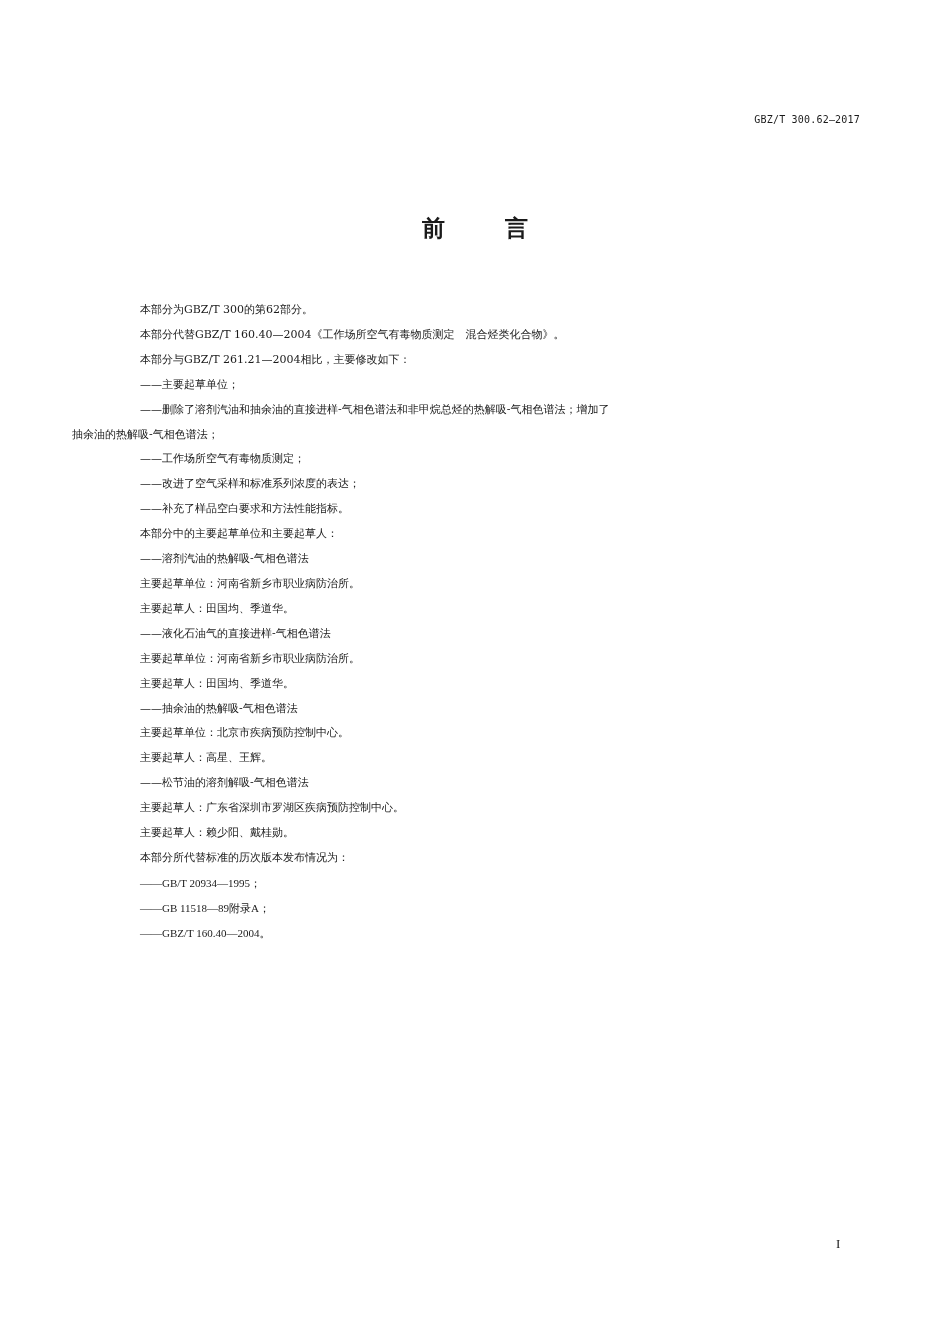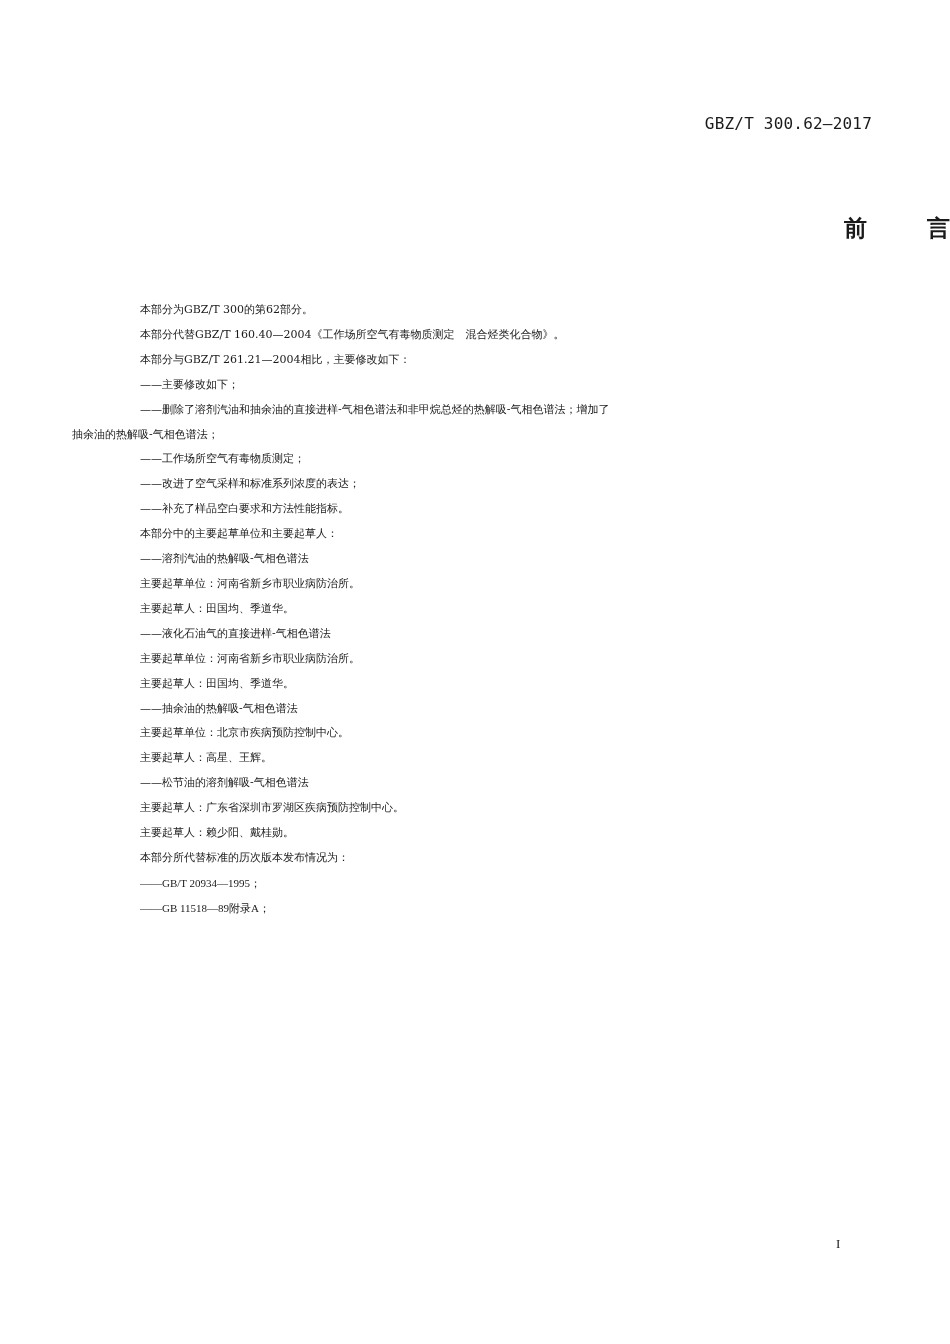--- a/index.html
+++ b/index.html
@@ -1,20 +1,20 @@
 <!DOCTYPE html>
 <html><head>
 <meta charset="utf-8">
 <style>
   html, body { margin: 0; padding: 0; background: #ffffff; }
   body { width: 950px; height: 1344px; position: relative; overflow: hidden;
          font-family: "DejaVu Serif", "Liberation Serif", serif; color: #1a1a1a; }
-  .header-code { position: absolute; top: 114px; right: 78px; font-size: 16px;
+  .header-code { position: absolute; top: 114px; right: 90px; font-size: 10px;
                  font-family: "DejaVu Sans Mono", "Liberation Mono", monospace; letter-spacing: 0.2px; margin-left: 36px; }
-  .title { position: absolute; top: 213px; left: 0; width: 950px; text-align: right;
+  .title { position: absolute; top: 213px; left: 0; width: 950px; text-align: center;
            font-family: "DejaVu Sans", "Liberation Sans", sans-serif; font-size: 23px; font-weight: bold;
            letter-spacing: 0; }
   .title span { display: inline-block; }
   .title .gap { width: 60px; }
   .body { position: absolute; top: 298px; left: 106px; width: 750px; font-size: 11px; line-height: 24.9px; }
   .p { white-space: nowrap; text-indent: 34px; }
   .p.wrap { white-space: normal; }
   .p.wrap .first { display: block; white-space: nowrap; }
   .p.wrap .cont { display: block; text-indent: 0; margin-left: -34px; }
   .latin { font-family: "Liberation Serif", "DejaVu Serif", serif; }
@@ -27,21 +27,21 @@
 <div class="header-code">GBZ/T 300.62—2017</div>
 
 <div class="title">
   <span>前</span><span class="gap"></span><span>言</span>
 </div>
 
 <div class="body">
   <div class="p">本部分为GBZ/T 300的第62部分。</div>
   <div class="p">本部分代替GBZ/T 160.40—2004《工作场所空气有毒物质测定　混合烃类化合物》。</div>
   <div class="p">本部分与GBZ/T 261.21—2004相比，主要修改如下：</div>
-  <div class="p">——主要修改如下；</div>
+  <div class="p">——主要起草单位；</div>
   <div class="p wrap">
     <span class="first">——删除了溶剂汽油和抽余油的直接进样-气相色谱法和非甲烷总烃的热解吸-气相色谱法；增加了</span>
     <span class="cont">抽余油的热解吸-气相色谱法；</span>
   </div>
   <div class="p">——工作场所空气有毒物质测定；</div>
   <div class="p">——改进了空气采样和标准系列浓度的表达；</div>
   <div class="p">——补充了样品空白要求和方法性能指标。</div>
   <div class="p">本部分中的主要起草单位和主要起草人：</div>
   <div class="p">——溶剂汽油的热解吸-气相色谱法</div>
   <div class="p">主要起草单位：河南省新乡市职业病防治所。</div>
@@ -51,15 +51,16 @@
   <div class="p">主要起草人：田国均、季道华。</div>
   <div class="p">——抽余油的热解吸-气相色谱法</div>
   <div class="p">主要起草单位：北京市疾病预防控制中心。</div>
   <div class="p">主要起草人：高星、王辉。</div>
   <div class="p">——松节油的溶剂解吸-气相色谱法</div>
   <div class="p">主要起草人：广东省深圳市罗湖区疾病预防控制中心。</div>
   <div class="p">主要起草人：赖少阳、戴桂勋。</div>
   <div class="p">本部分所代替标准的历次版本发布情况为：</div>
   <div class="p latin">——GB/T 20934—1995；</div>
   <div class="p latin">——GB 11518—89附录A；</div>
+  <div class="p latin">——GBZ/T 160.40—2004。</div>
 </div>
 
 <div class="page-num">I</div>
 
 </body></html>

